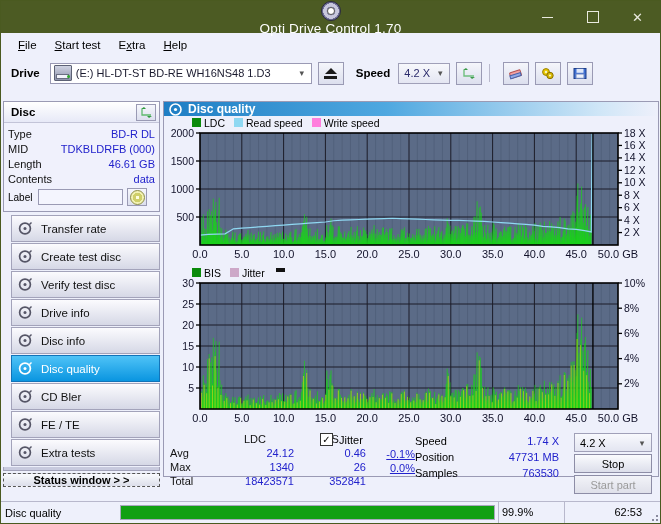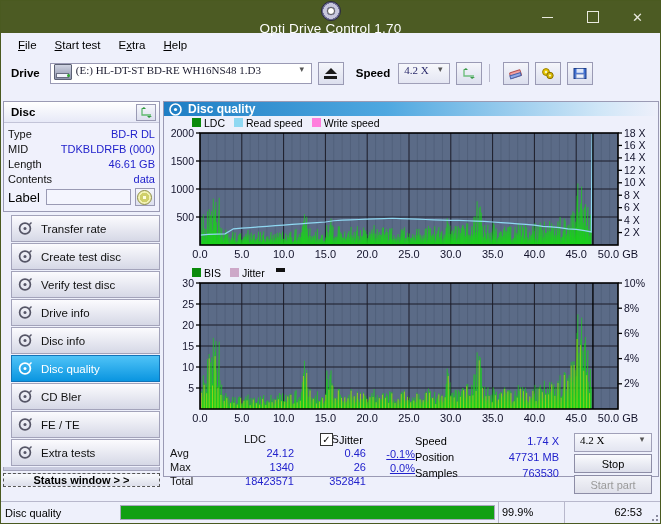--- a/index.html
+++ b/index.html
@@ -46,22 +46,22 @@
 
   
   .menubar{height:24px;display:flex;align-items:center;padding-left:8px;background:#eef0fb;}
   .menu-item{padding:2px 9px;font-size:11.5px;color:#000;}
   .menu-item u{text-decoration:underline;}
 
   
   .drivebar{height:32px;display:flex;align-items:center;padding:0 6px;background:#eef0fb;}
   .drive-label{font-weight:bold;font-size:11.5px;margin-left:4px;margin-right:10px;}
   .combo{
-    height:21px;background:#fff;border:1px solid #9a9ab4;display:flex;align-items:flex-start;
-    box-sizing:border-box;position:relative;font-family:Liberation Serif, serif;
+    height:21px;background:#fff;border:1px solid #9a9ab4;display:flex;align-items:center;
+    box-sizing:border-box;position:relative;
   }
   .combo.drive{width:262px;padding-left:3px;}
   .combo .chev{
     margin-left:auto;width:18px;text-align:center;color:#555;font-size:9px;
   }
   .drive-ic{
     width:16px;height:14px;margin-right:4px;position:relative;flex:0 0 auto;
     background:linear-gradient(#cfd3e2,#8e94ab);border:1px solid #5d6275;border-radius:1px;
   }
   .drive-ic:before{
@@ -97,21 +97,21 @@
   .refresh-btn{
     margin-left:auto;width:20px;height:17px;border:1px solid #9a9ab4;
     background:linear-gradient(#f6f7fc,#dcdfee);display:flex;align-items:center;justify-content:center;
     box-sizing:border-box;
   }
   .disc-rows{padding:3px 4px 4px 4px;}
   .drow{display:flex;align-items:center;height:15px;font-size:11px;}
   .drow .k{color:#111;}
   .drow .v{margin-left:auto;color:#2222cc;}
   .label-row{display:flex;align-items:center;height:20px;margin-top:1px;}
-  .label-row .k{font-size:13px;text-align:center;}
+  .label-row .k{font-size:10px;text-align:center;}
   .label-input{
     margin-left:6px;width:85px;height:16px;background:#f4f5fe;border:1px solid #9a9ab4;box-sizing:border-box;
   }
   .cd-btn{
     margin-left:4px;width:20px;height:18px;border:1px solid #9a9ab4;
     background:linear-gradient(#f6f7fc,#dcdfee);display:flex;align-items:center;justify-content:center;box-sizing:border-box;
   }
   .cd-disc{
     width:13px;height:13px;border-radius:50%;
     background:radial-gradient(circle,#fdfde0 0 18%,#cfcf6a 20% 52%,#f2f2b4 54% 78%,#b8b85a 80% 100%);

